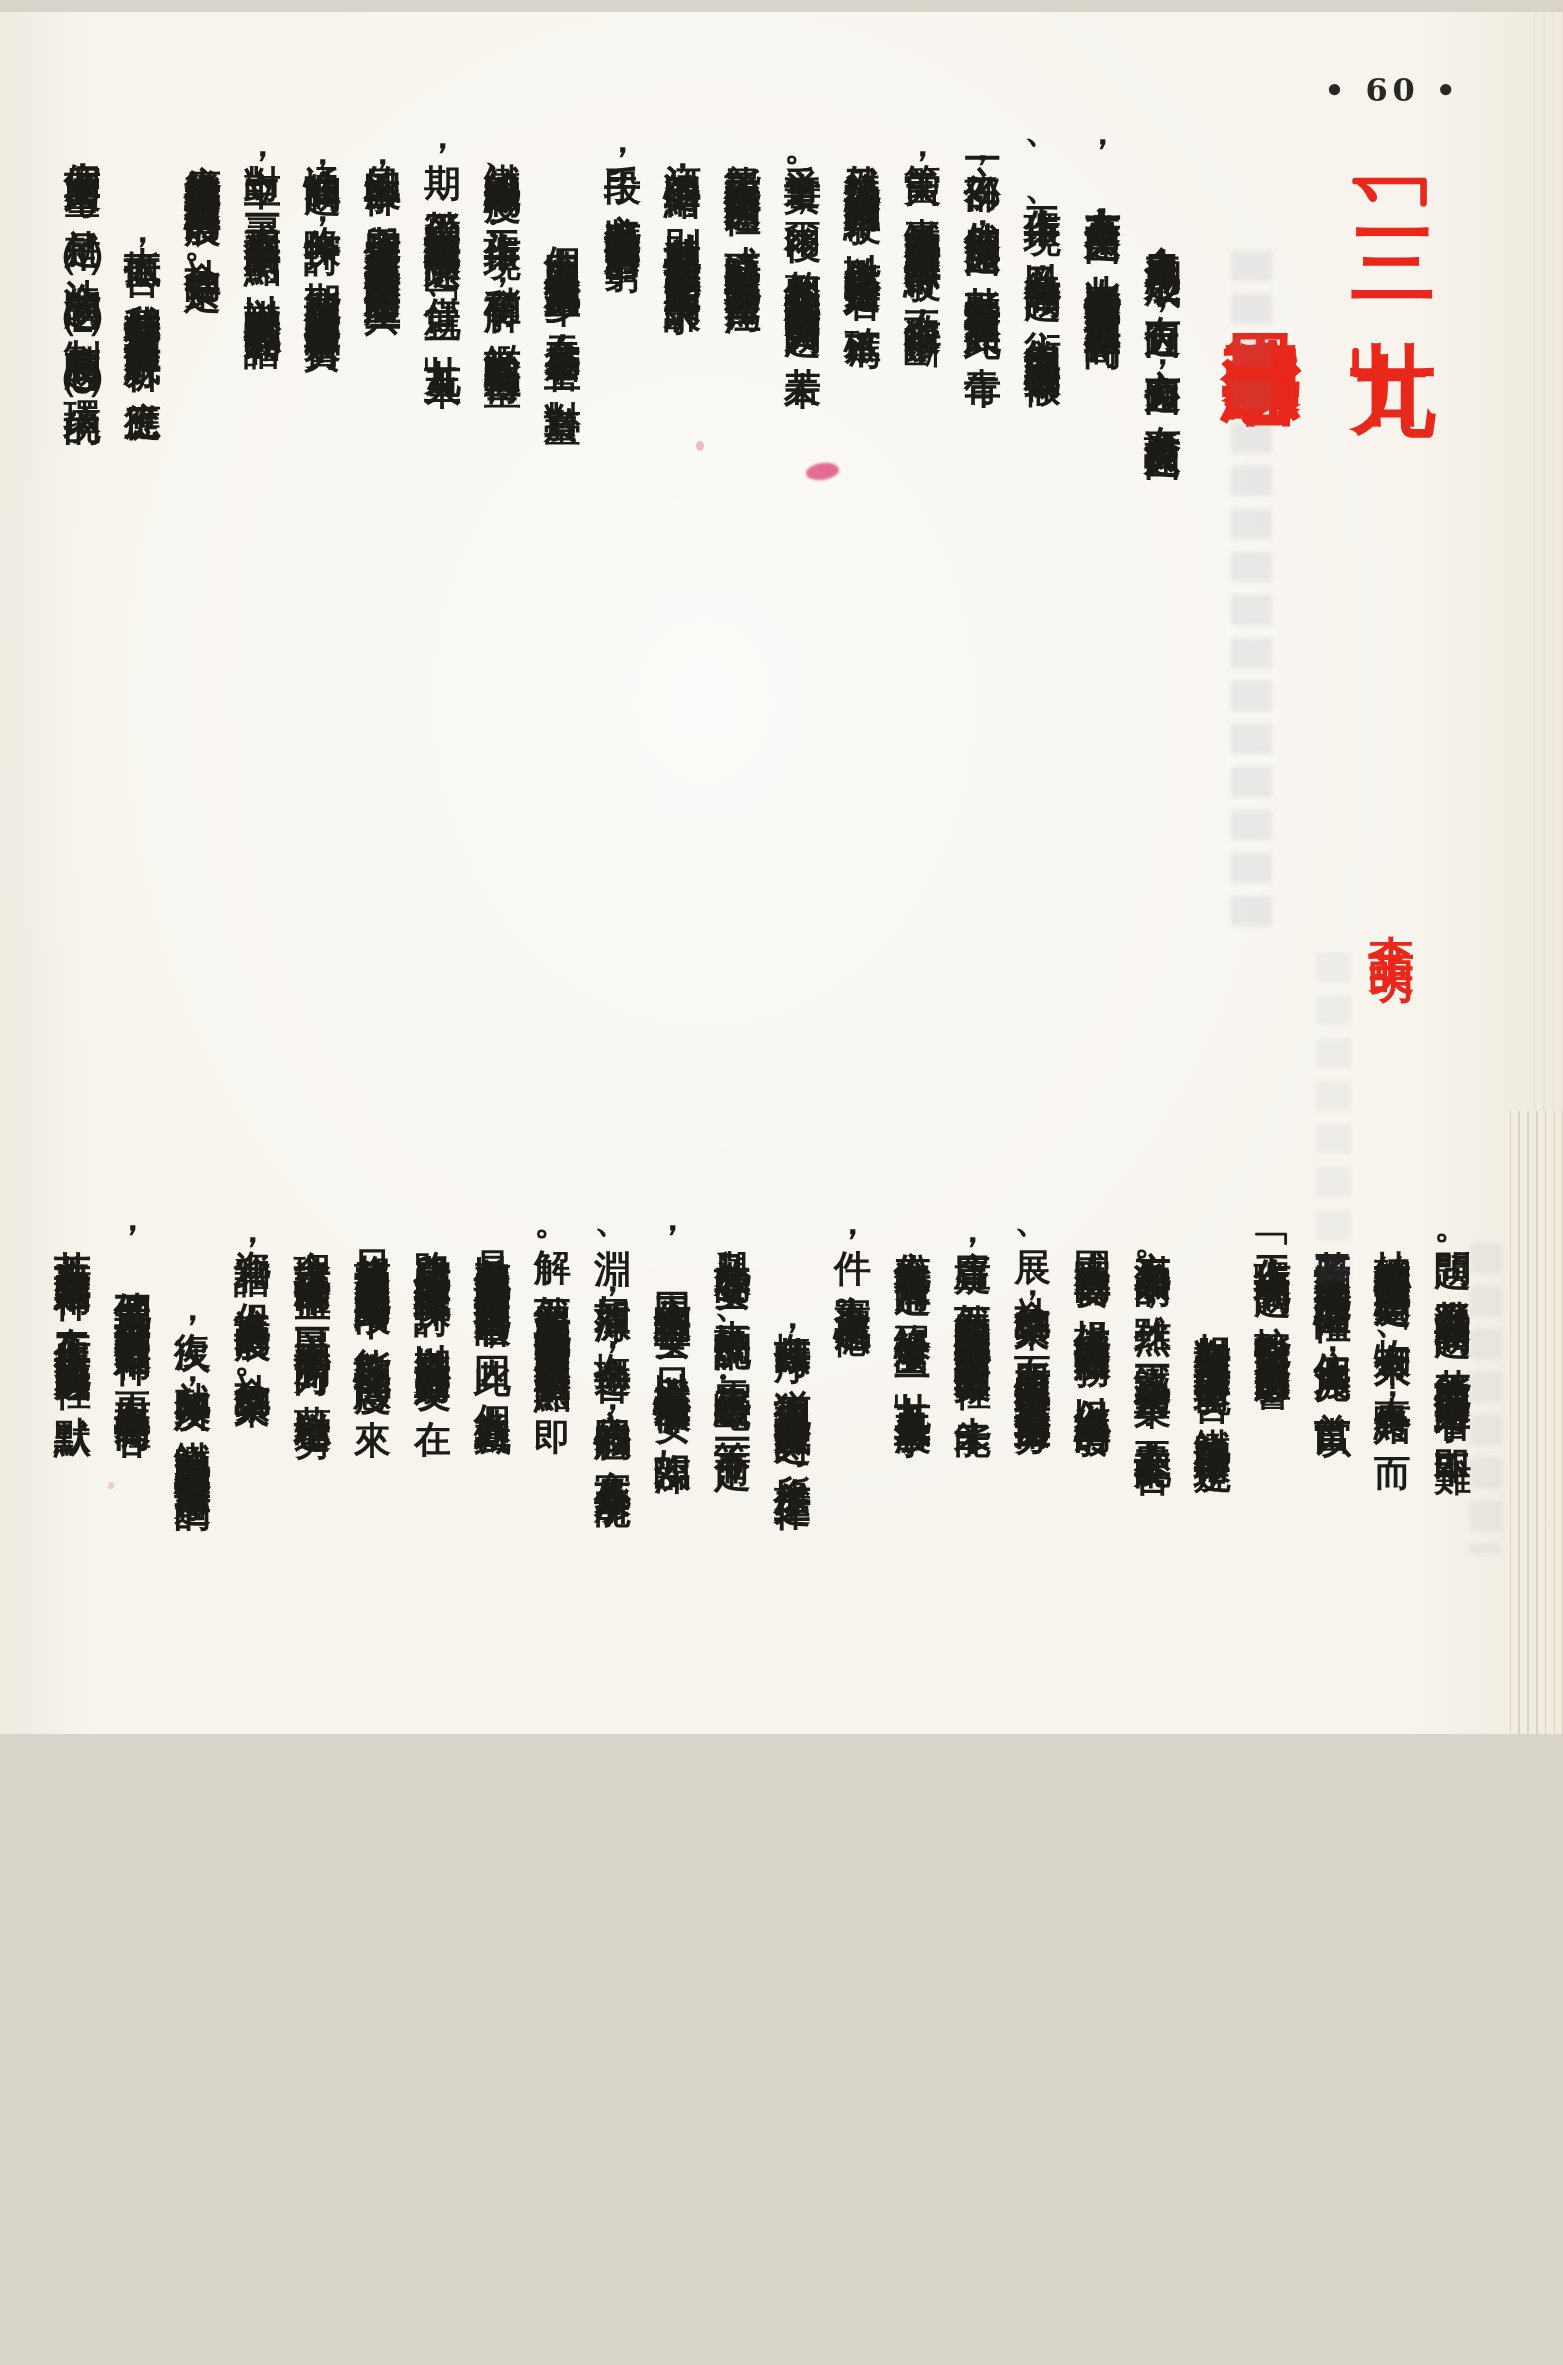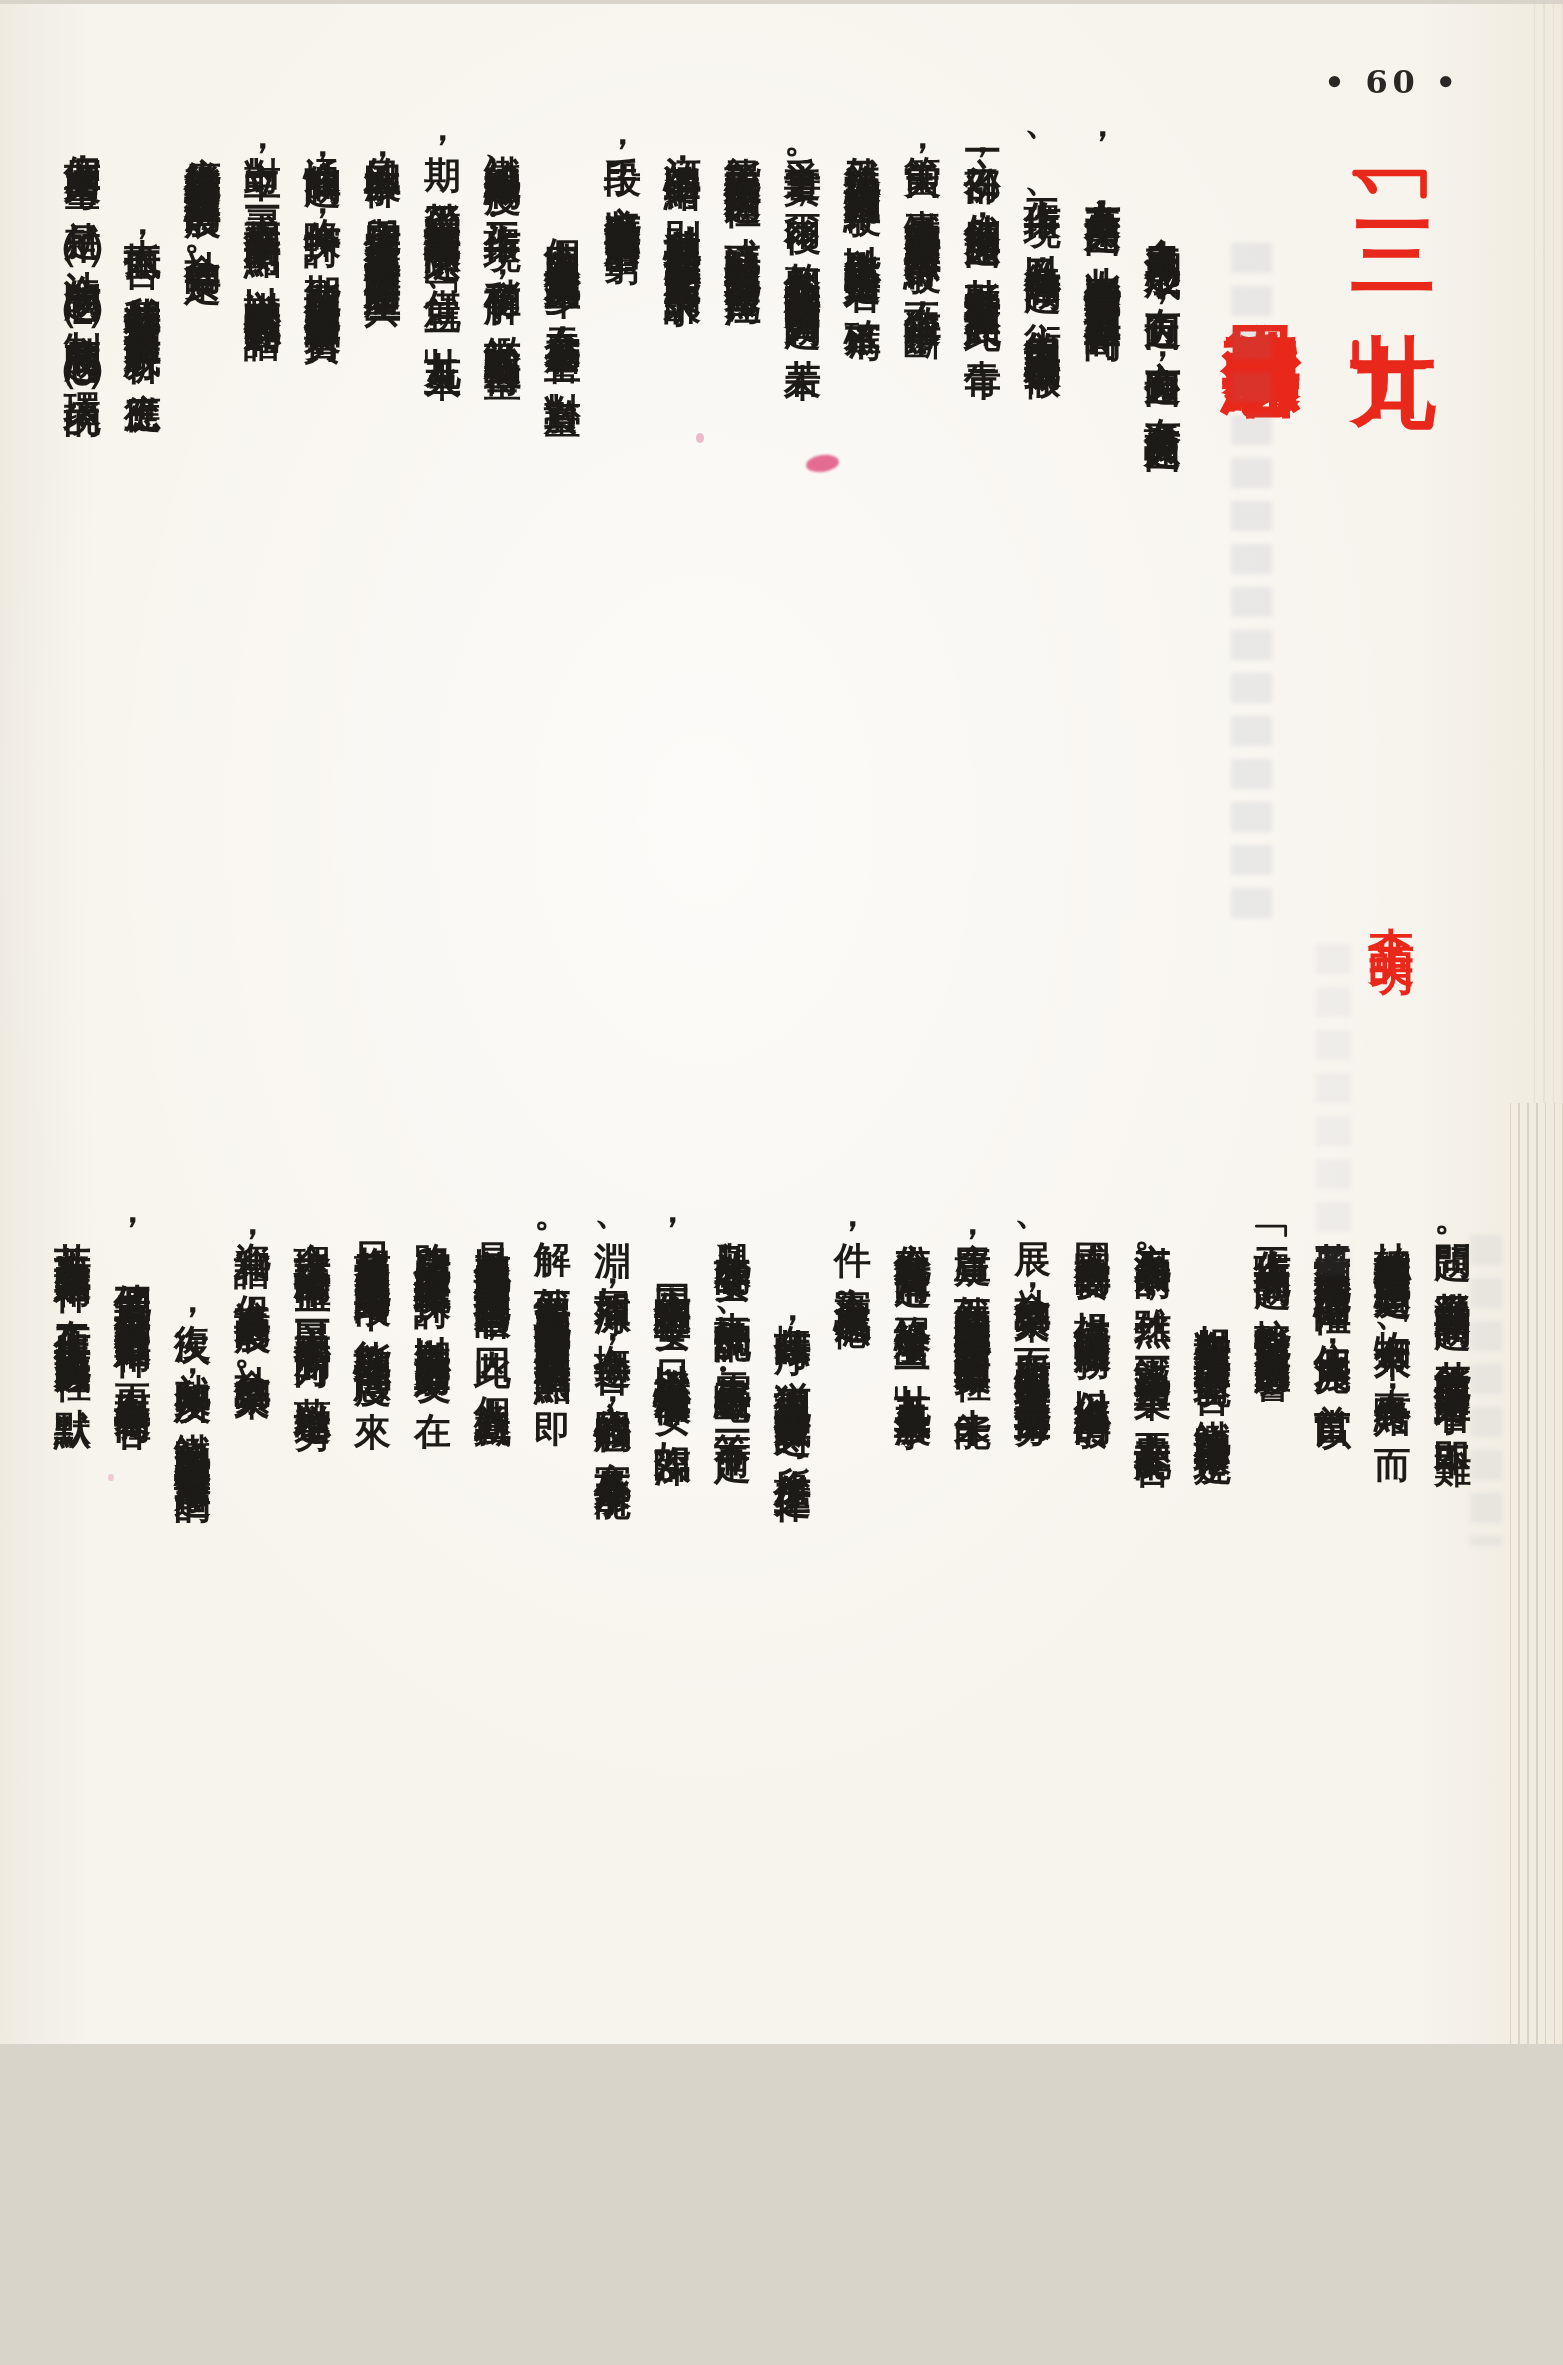--- a/index.html
+++ b/index.html
@@ -1,19 +1,19 @@
 <!DOCTYPE html>
 <html style="--accent: #e8281b;font-size:12.7px"><head>
 <meta charset="utf-8">
 <style>
   html,body{margin:0;padding:0;background:#d8d4ca;}
   .page{
     position:relative;
-    width:1564px;height:2040px;
-    margin:4px auto;
+    width:1564px;height:1722px;
+    margin:12px auto;
     background:
       radial-gradient(ellipse at 45% 40%, rgba(255,255,255,.65) 0%, rgba(255,255,255,0) 60%),
       linear-gradient(to right, #efebe1 0%, #f7f4ed 6%, #f7f4ee 90%, #efeadd 100%);
     overflow:hidden;
     font-family:"Liberation Serif","DejaVu Serif",serif;
     color:#1d1b17;
   }
   
   .pageno{
     position:absolute;top:59px;left:1297px;width:191px;

